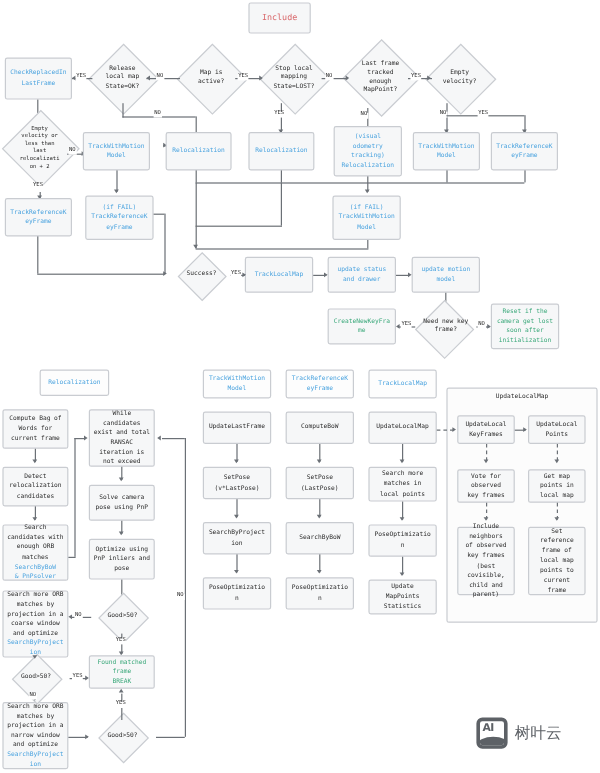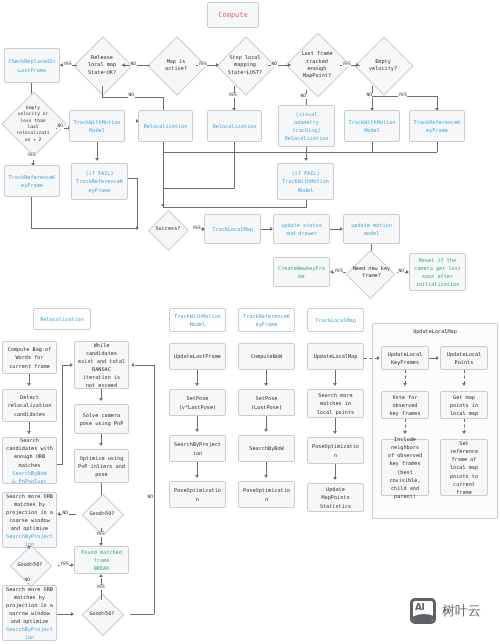--- a/index.html
+++ b/index.html
@@ -37,21 +37,21 @@
            font-weight:bold;font-size:9px;color:#5d6166;letter-spacing:-0.5px;}
   #wm-icon .hill{position:absolute;left:-2px;bottom:-5px;width:26px;height:12px;background:#5d6166;
            border-radius:50% 50% 0 0;}
   #wm-text{font-family:"DejaVu Sans","Liberation Sans",sans-serif;font-size:13px;color:#5d6166;}
 </style>
 </head>
 <body>
 
 <div id="canvas">
 
-  <div class="node red" style="left:207px;top:2px;width:52px;height:26px;font-size:7px;">Compute</div>
+  <div class="node red" style="left:207px;top:2px;width:52px;height:26px;font-size:7px;">Include</div>
 
   <div class="node blue" style="left:4px;top:48px;width:56px;height:35px;white-space:pre-line;">CheckReplacedIn
 LastFrame</div>
 
   <div class="diamond" style="left:74px;top:44px;width:56px;height:42px;">
     <div class="dshape" style="left:8px;top:1px;width:40px;height:40px;"></div>
     <div class="dtext" style="white-space:pre-line;">Release
 local map
 State=OK?</div>
   </div>
@@ -436,21 +436,21 @@
   <div class="arw d" style="left:462px;top:383px;"></div>
   <div class="dashv" style="left:464px;top:419px;height:14px;"></div>
   <div class="arw d" style="left:462px;top:431px;"></div>
 
   <div class="ln lnh" style="left:429px;top:358px;width:9px;"></div>
   <div class="arw r" style="left:436px;top:356px;"></div>
 
   <div class="dash" style="left:364px;top:358px;width:14px;"></div>
   <div class="arw r" style="left:377px;top:356px;"></div>
 
-  <div id="watermark" style="left:410px;top:598px;">
+  <div id="watermark" style="left:397px;top:598px;">
     <div id="wm-icon">
       <span class="ai">AI</span>
       <span class="hill"></span>
     </div>
     <span id="wm-text">树叶云</span>
   </div>
 
 </div>
 
 </body></html>

